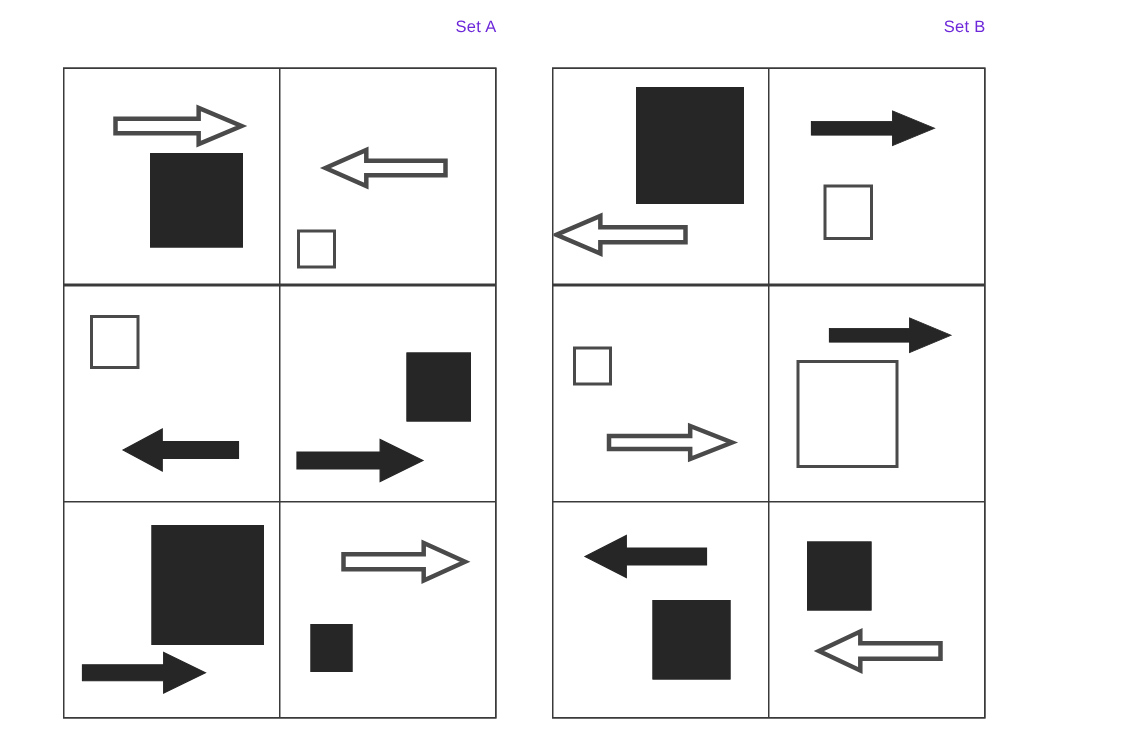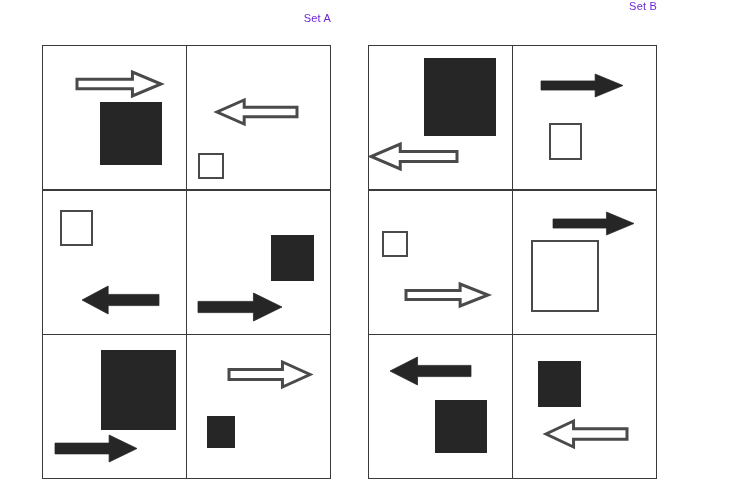--- a/index.html
+++ b/index.html
@@ -110,21 +110,21 @@
       </div>
       <div class="cell">
         <span class="arrow" style="left: 42px; top: 27px; width: 81px; height: 25px;">
           <svg viewBox="0 0 100 40" preserveAspectRatio="none">
             <polygon points="0,12 66,12 66,0 100,20 66,40 66,28 0,28" fill="#ffffff" stroke="#4a4a4a" stroke-width="3" vector-effect="non-scaling-stroke" stroke-linejoin="miter"></polygon>
           </svg>
         </span>
         <div class="shape sq-filled" style="left: 20px; top: 81px; width: 28px; height: 32px;"></div>
       </div>
     </div>
-    <div class="set-title" style="left: 368px; top: 0; width: 289px;">Set B</div>
+    <div class="set-title" style="left: 368px; top: 12px; width: 289px;">Set B</div>
     <div class="grid" style="left: 368px; top: 45px; width: 289px; height: 434px;">
       <div class="cell">
         <div class="shape sq-filled" style="left: 55px; top: 12px; width: 72px; height: 78px;"></div>
         <span class="arrow" style="left: 2px; top: 98px; width: 86px; height: 25px;">
           <svg viewBox="0 0 100 40" preserveAspectRatio="none" style="transform: scaleX(-1);">
             <polygon points="0,12 66,12 66,0 100,20 66,40 66,28 0,28" fill="#ffffff" stroke="#4a4a4a" stroke-width="3" vector-effect="non-scaling-stroke" stroke-linejoin="miter"></polygon>
           </svg>
         </span>
       </div>
       <div class="cell">

